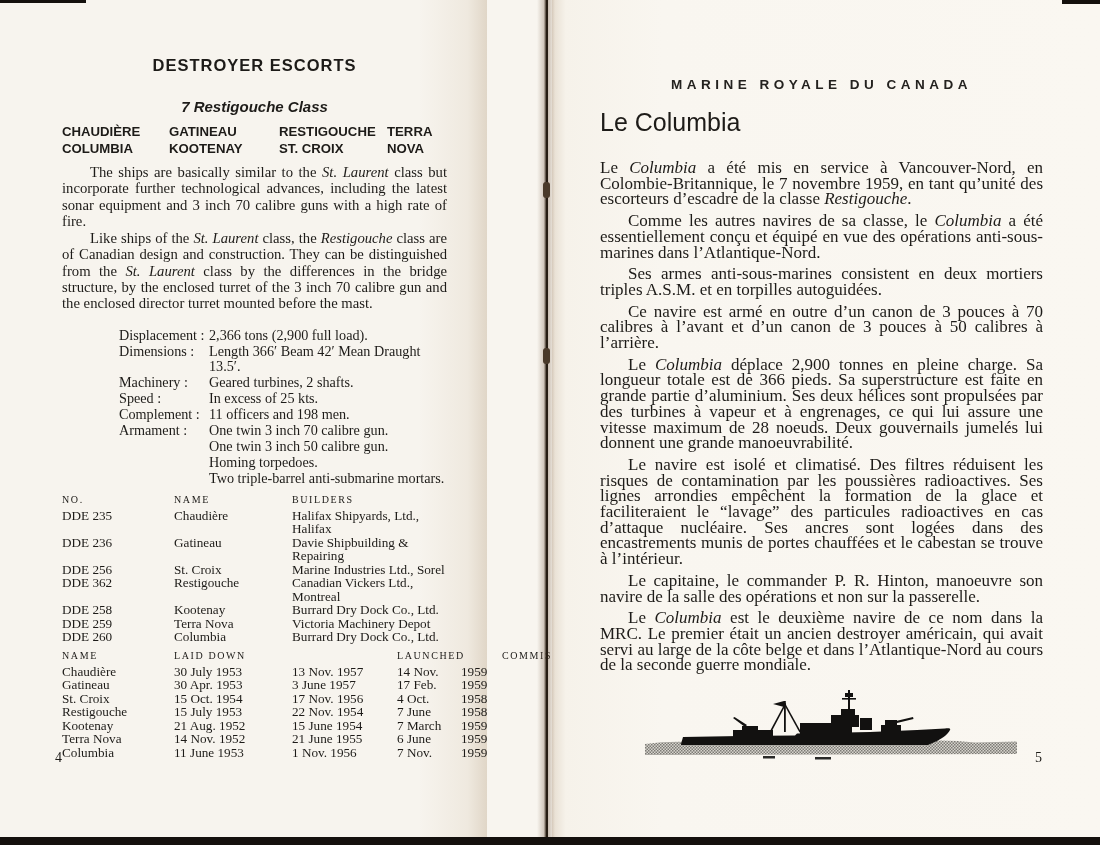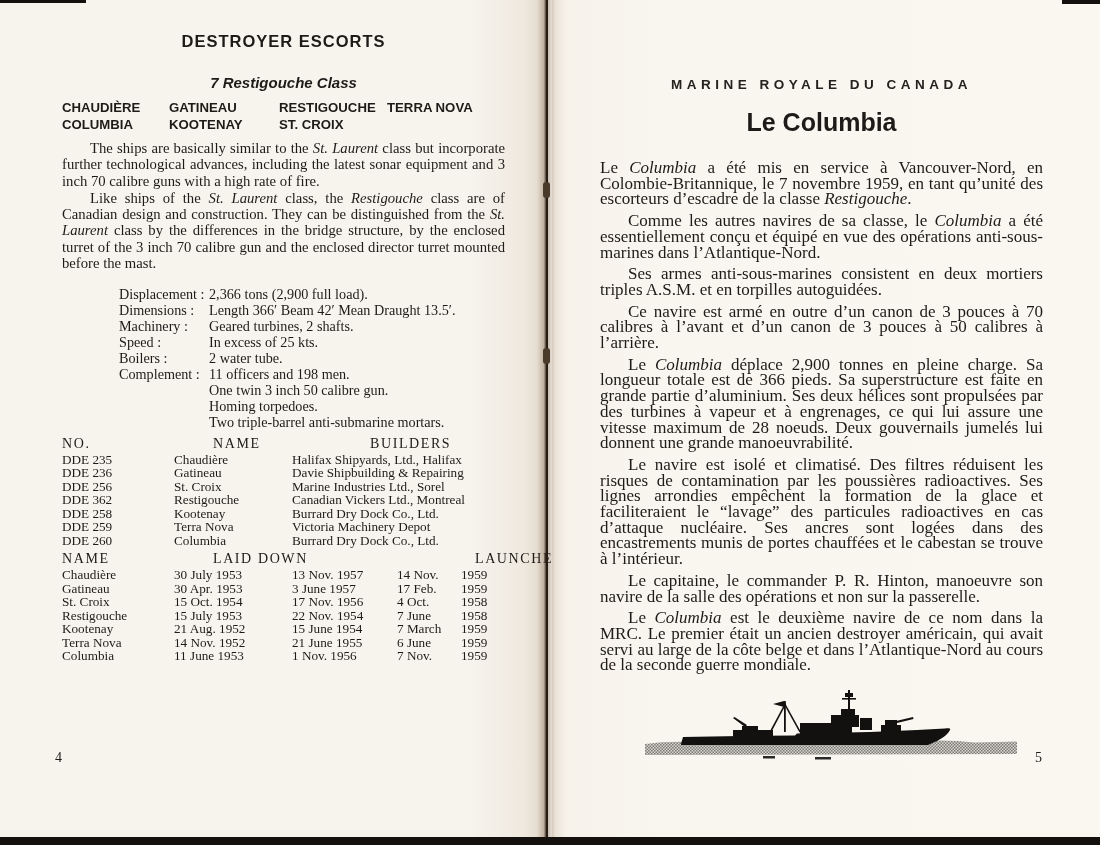--- a/index.html
+++ b/index.html
@@ -1,20 +1,20 @@
 <!DOCTYPE html>
 <html><head>
 <meta charset="utf-8">
 <style>
   html,body{margin:0;padding:0;background:#e9e4da;}
   .spread{position:relative;width:1100px;height:845px;overflow:hidden;
           font-family:"Liberation Serif",serif;color:#1d1b18;background:#f8f5ef;}
   
   .page{position:absolute;top:0;height:845px;box-sizing:border-box;}
-  .page-left{left:0;width:545px;padding:32px 40px 0 62px;
+  .page-left{left:0;width:487px;padding:56px 40px 0 62px;
              background:linear-gradient(90deg,#f7f4ee 0%,#f7f4ee 86%,#efe9df 96%,#e0d6c7 100%);}
   .page-right{left:552px;width:548px;padding:76px 57px 0 48px;
               background:linear-gradient(90deg,#e6ddd0 0%,#f6f2ea 2.5%,#f9f6f0 20%,#faf7f1 100%);}
   
   .gutter{position:absolute;left:537px;top:0;width:18px;height:845px;
           background:linear-gradient(90deg,rgba(80,55,30,0) 0%,rgba(110,80,55,.28) 38%,#33271b 52%,rgba(110,80,55,.30) 64%,rgba(80,55,30,0) 100%);}
   .gutter-core{position:absolute;left:546px;top:0;width:2px;height:845px;background:#261c12;}
   .stitch{position:absolute;left:543px;width:7px;height:16px;background:#4a3a2a;border-radius:3px;}
   .edge{position:absolute;background:#14100d;}
   
@@ -22,35 +22,35 @@
             letter-spacing:1px;text-align:center;line-height:19px;}
   .de-subtitle{font-family:"Liberation Sans",sans-serif;font-weight:700;font-style:italic;
                font-size:15px;text-align:center;line-height:17px;margin-top:23px;}
   .fleet{display:grid;grid-template-columns:107px 110px 108px 1fr;margin-top:9px;
          font-family:"Liberation Sans",sans-serif;font-weight:700;font-size:13.2px;line-height:16.5px;}
   .para{font-size:14.7px;line-height:16.3px;text-align:justify;margin:0;}
   .indent{text-indent:28px;}
   .p1{margin-top:7px;} .p2{margin-top:1px;}
   .specs{margin:16px 0 0 57px;font-size:14.2px;line-height:15.9px;}
   .spec-row{display:grid;grid-template-columns:90px 1fr;}
-  .thead{font-size:14px;letter-spacing:1.6px;line-height:13px;gap:39px;}
+  .thead{font-size:10px;letter-spacing:1.6px;line-height:13px;}
   .btable{margin-top:6px;}
   .btable .trow{display:grid;grid-template-columns:112px 118px 1fr;font-size:13.2px;line-height:13.5px;}
   .btable .thead{margin-bottom:3px;display:grid;grid-template-columns:112px 118px 1fr;}
   .dtable{margin-top:5px;}
   .dtable .trow{display:grid;grid-template-columns:112px 118px 105px 64px 1fr;font-size:13.2px;line-height:13.5px;}
   .dtable .thead{margin-bottom:3px;display:grid;grid-template-columns:112px 223px 105px 1fr;}
   .pagenum{position:absolute;font-size:14px;}
   .pn-left{left:55px;top:750px;}
   .pn-right{left:1035px;top:750px;}
   
   .mrc-header{font-family:"Liberation Sans",sans-serif;font-weight:700;font-size:13.5px;
               letter-spacing:4.5px;text-align:center;line-height:18px;color:#24221f;}
-  .col-title{font-family:"Liberation Sans",sans-serif;font-weight:700;font-size:25px;
-             text-align:center;line-height:30px;margin-top:13px;}
+  .col-title{font-family:"Liberation Sans",sans-serif;font-weight:400;font-size:25px;
+             line-height:30px;margin-top:13px;}
   .fr{font-size:17px;line-height:15.7px;text-align:justify;margin:6px 0 0 0;}
   .fr-first{margin-top:23px;}
   .ship-wrap{margin:14px 0 0 45px;width:372px;height:76px;}
   i{}
 </style>
 </head>
 <body>
 
 <div class="spread">
 
@@ -92,26 +92,26 @@
       </div>
       <div class="spec-row">
         <span>Machinery :</span>
         <span>Geared turbines, 2 shafts.</span>
       </div>
       <div class="spec-row">
         <span>Speed :</span>
         <span>In excess of 25 kts.</span>
       </div>
       <div class="spec-row">
-        <span>Boilers :</span>
-        <span>2 water tube.</span>
-      </div>
-      <div class="spec-row">
         <span>Complement :</span>
         <span>11 officers and 198 men.</span>
+      </div>
+      <div class="spec-row">
+        <span>Armament :</span>
+        <span>One twin 3 inch 70 calibre gun.</span>
       </div>
       <div class="spec-row">
         <span></span>
         <span>One twin 3 inch 50 calibre gun.</span>
       </div>
       <div class="spec-row">
         <span></span>
         <span>Homing torpedoes.</span>
       </div>
       <div class="spec-row">

